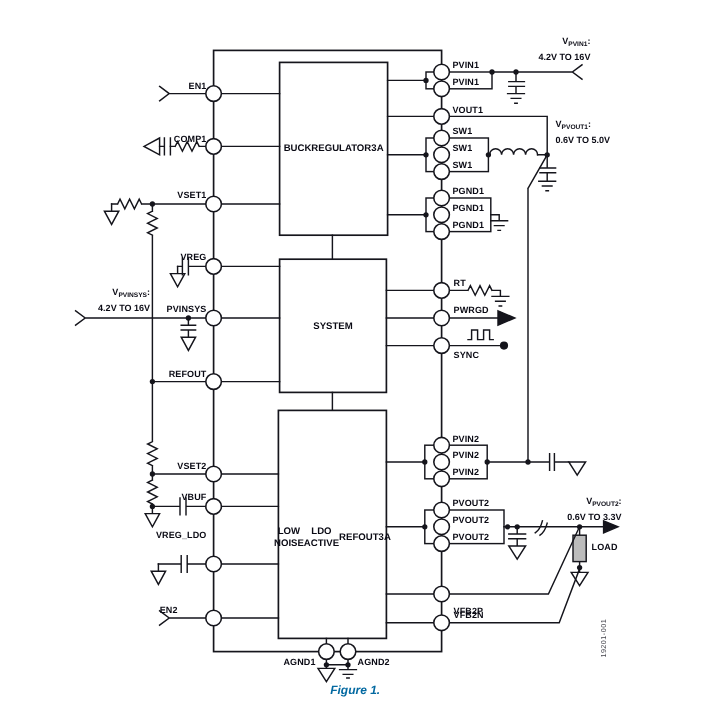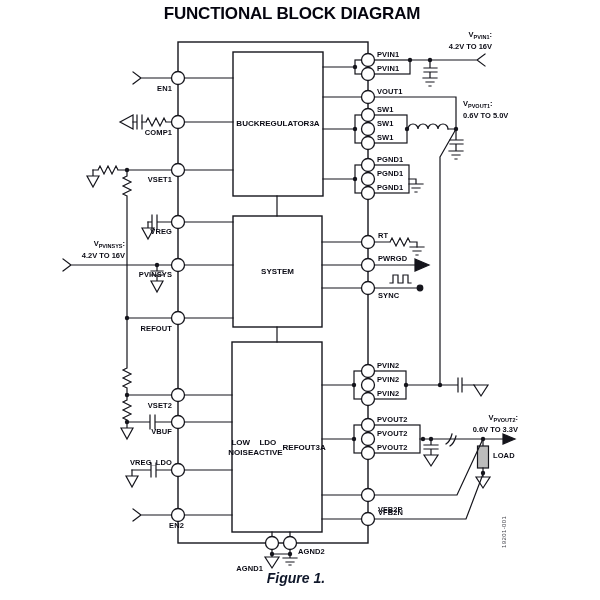--- a/index.html
+++ b/index.html
@@ -2,36 +2,35 @@
 <html><head>
 <meta charset="utf-8">
 <style>
   html,body{margin:0;padding:0;background:#ffffff;}
   #canvas{position:relative;width:600px;height:600px;background:#ffffff;overflow:hidden;
           font-family:"Liberation Sans", sans-serif;color:#0a0a14;}
   #circuit{position:absolute;left:0;top:0;}
   .title{position:absolute;left:0;top:4px;width:584px;text-align:center;
          font-size:17px;font-weight:bold;letter-spacing:-0.2px;color:#05050f;}
   .pin-label{position:absolute;font-size:7.5px;font-weight:bold;letter-spacing:0.1px;white-space:nowrap;}
-  .ra{text-align:right;margin-top:17px;}
+  .ra{text-align:right;}
   .block-label{position:absolute;display:flex;align-items:center;justify-content:center;
                font-size:8px;font-weight:bold;line-height:10px;text-align:center;}
   .ann{position:absolute;font-size:7.5px;font-weight:bold;line-height:9px;white-space:nowrap;}
   .ann sub{font-size:5.5px;vertical-align:-1.5px;}
   .figure-caption{position:absolute;left:246px;top:570px;width:100px;text-align:center;
-                  font-size:14px;font-style:italic;font-weight:bold;color:#0f172a;}
+                  font-size:10px;font-style:italic;font-weight:bold;color:#0369a1;}
   .doc-code{position:absolute;left:501px;top:500px;height:48px;font-size:6px;color:#44444c;
             writing-mode:vertical-rl;transform:rotate(180deg);letter-spacing:0.4px;}
 </style>
 </head>
 <body>
 
 <div id="canvas">
 
-  <div class="title">FUNCTIONAL BLOCK DIAGRAM</div>
 
   <svg id="circuit" width="600" height="600" viewBox="0 0 600 600" fill="none" stroke="#15151c" stroke-width="1.2" stroke-linecap="square">
 
     <rect x="178" y="42" width="190" height="501" stroke-width="1.4"></rect>
 
     <rect x="233" y="52" width="90" height="144" stroke-width="1.4"></rect>
     <rect x="233" y="216" width="89" height="111" stroke-width="1.4"></rect>
     <rect x="232" y="342" width="90" height="190" stroke-width="1.4"></rect>
     <path d="M277,196 V216 M277,327 V342"></path>
 
@@ -224,21 +223,21 @@
 
   <div class="pin-label ra" style="right:428px;top:67px">EN1</div>
   <div class="pin-label ra" style="right:428px;top:111px">COMP1</div>
   <div class="pin-label ra" style="right:428px;top:158px">VSET1</div>
   <div class="pin-label ra" style="right:428px;top:210px">VREG</div>
   <div class="pin-label ra" style="right:428px;top:253px">PVINSYS</div>
   <div class="pin-label ra" style="right:428px;top:307px">REFOUT</div>
   <div class="pin-label ra" style="right:428px;top:384px">VSET2</div>
   <div class="pin-label ra" style="right:428px;top:410px">VBUF</div>
   <div class="pin-label ra" style="right:428px;top:441px">VREG_LDO</div>
-  <div class="pin-label ra" style="right:416px;top:504px">EN2</div>
+  <div class="pin-label ra" style="right:452px;top:504px">EN2</div>
 
   <div class="pin-label" style="left:377px;top:50px">PVIN1</div>
   <div class="pin-label" style="left:377px;top:64px">PVIN1</div>
   <div class="pin-label" style="left:377px;top:87px">VOUT1</div>
   <div class="pin-label" style="left:377px;top:105px">SW1</div>
   <div class="pin-label" style="left:377px;top:119px">SW1</div>
   <div class="pin-label" style="left:377px;top:133px">SW1</div>
   <div class="pin-label" style="left:377px;top:155px">PGND1</div>
   <div class="pin-label" style="left:377px;top:169px">PGND1</div>
   <div class="pin-label" style="left:377px;top:183px">PGND1</div>

